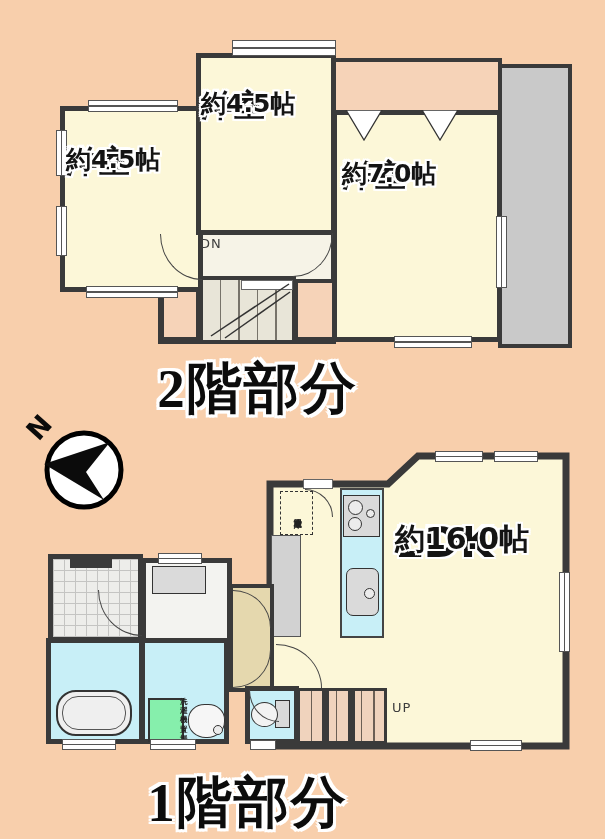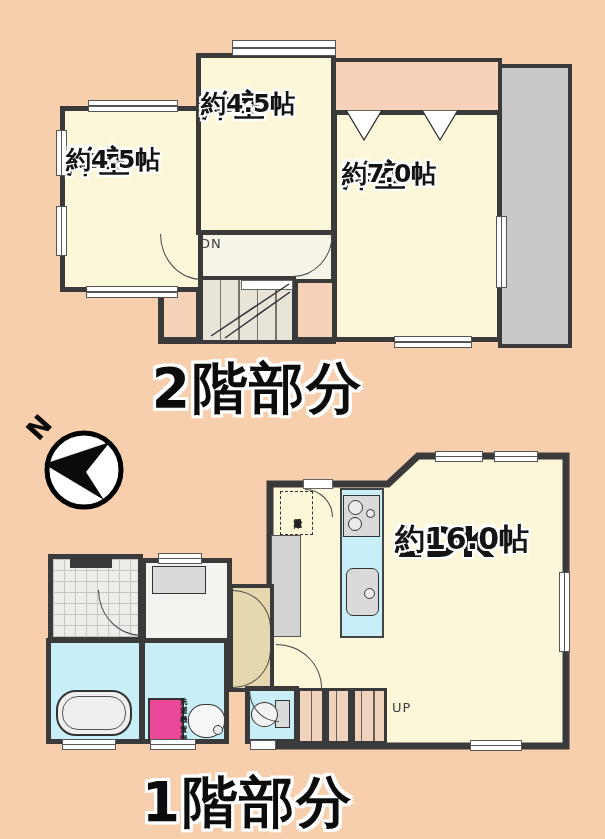--- a/index.html
+++ b/index.html
@@ -33,23 +33,23 @@
   .rname  { font-size:31px; letter-spacing:2px; }
   .rsize  { font-size:25px; margin-top:2px; }
   .rname-big { font-size:43px; letter-spacing:1px; }
   .rsize-big { font-size:30px; margin-top:4px; }
 
   .stair-label { font-size:13px; color:#3d3d3d; font-weight:400; letter-spacing:1px; }
 
   .floor-caption { left:0; width:515px; text-align:center; font-size:55px; font-weight:900;
     color:#0c0c0c; letter-spacing:2px;
     text-shadow:-3px -3px 0 #fff,3px -3px 0 #fff,-3px 3px 0 #fff,3px 3px 0 #fff,
-                 0 -3px 0 #fff,0 3px 0 #fff,-3px 0 0 #fff,3px 0 0 #fff; }
-
-  .tinybox { background:#ec4899; border:2px solid #333;padding-left:30px; }
+                 0 -3px 0 #fff,0 3px 0 #fff,-3px 0 0 #fff,3px 0 0 #fff;font-family:Liberation Serif, serif; }
+
+  .tinybox { background:#86efac; border:2px solid #333;padding-left:30px; }
   .tinytext { font-size:7.5px; color:#222; line-height:1.25; text-align:center; width:100%; font-weight:700; }
 
   .stairs2 { background:var(--stair2,#E8E5D8); border:4px solid var(--wall,#3A3A3A);
     background-image:repeating-linear-gradient(90deg,transparent 0 17px,#77736a 17px 18.5px); }
   .stairs1 { background:var(--stair1,#F0D3BD); border:3px solid var(--wall,#3A3A3A);
     background-image:repeating-linear-gradient(90deg,transparent 0 11px,#6b5f55 11px 12.5px); }
 
   .gridfloor { background:#EDEDEA;
     background-image:repeating-linear-gradient(0deg,#c4c4c2 0 1px,transparent 1px 11px),
                      repeating-linear-gradient(90deg,#c4c4c2 0 1px,transparent 1px 11px);

